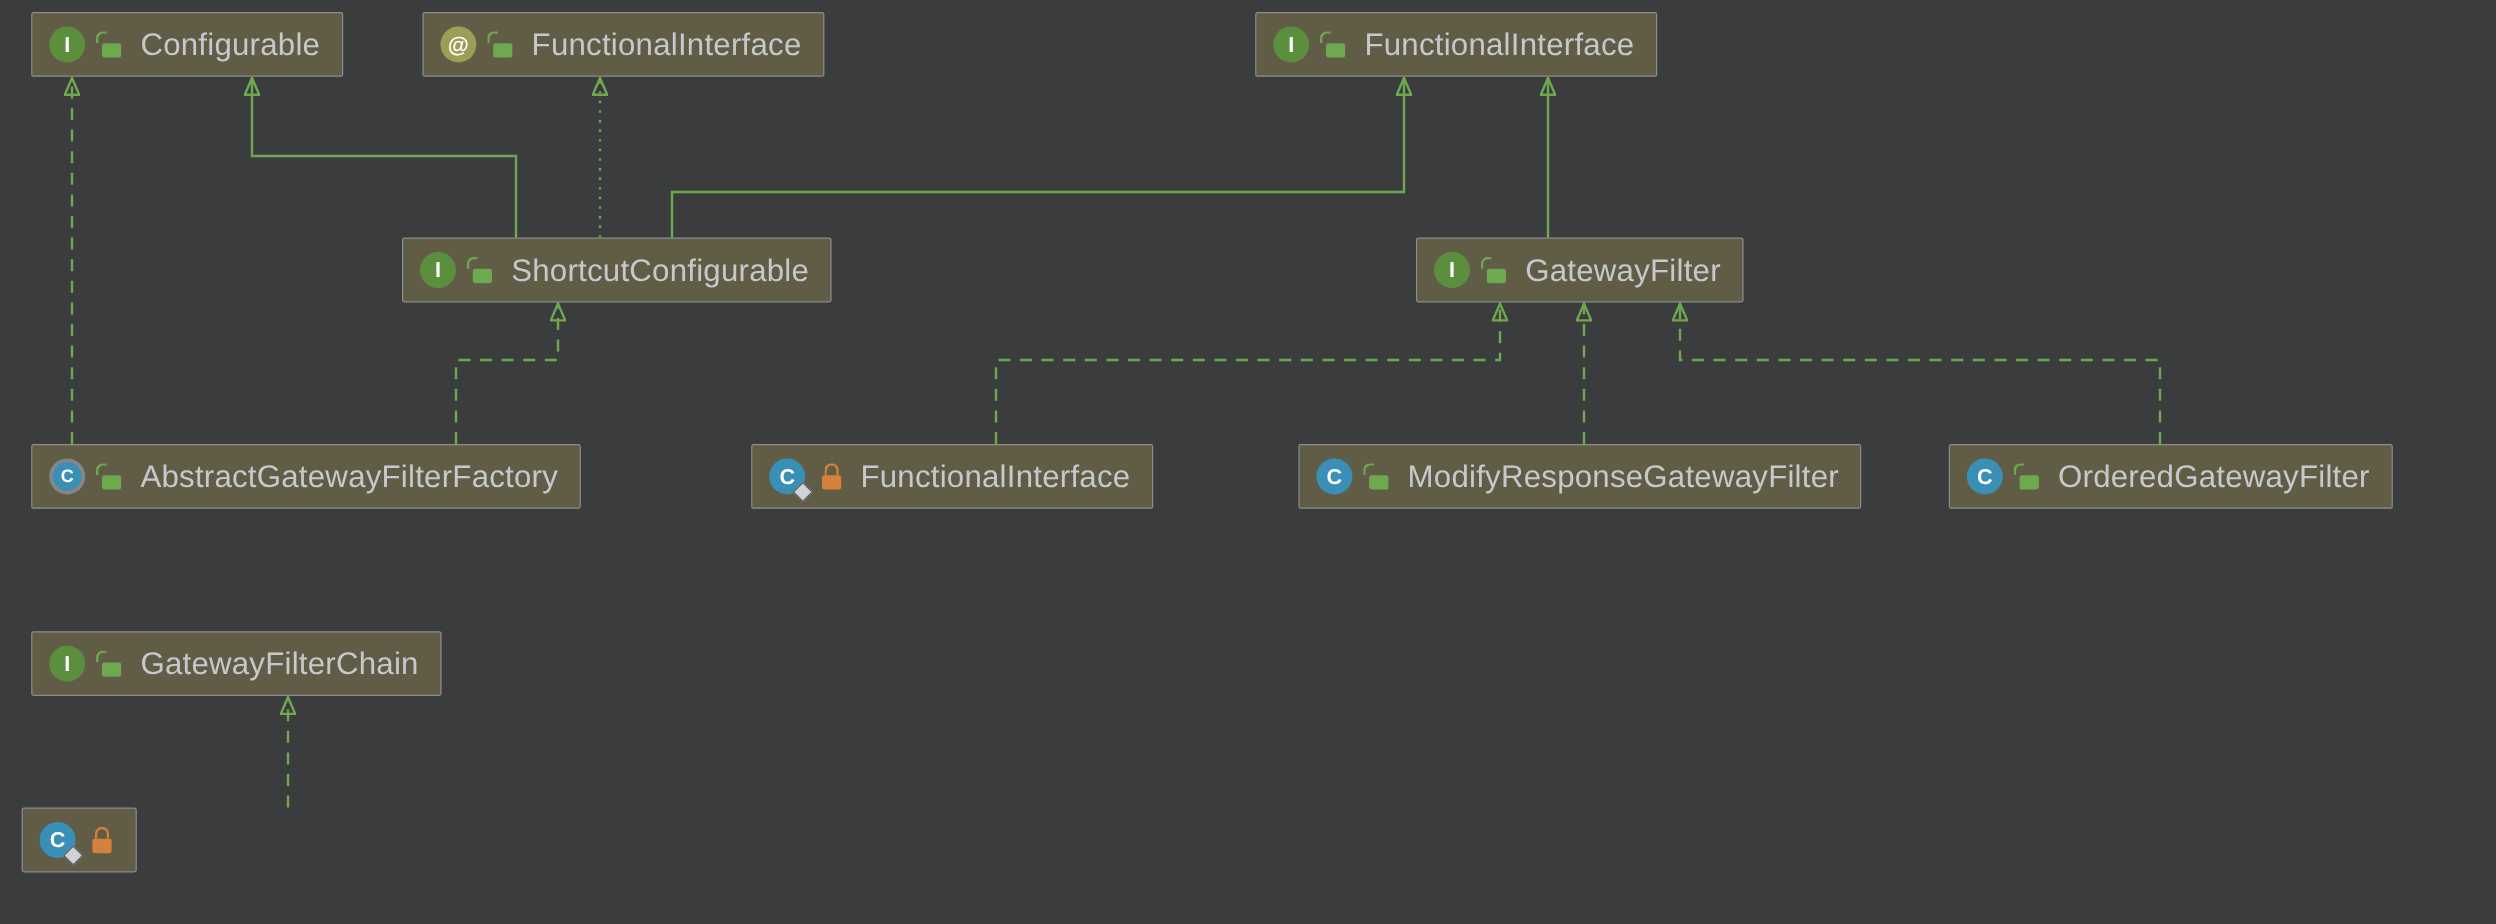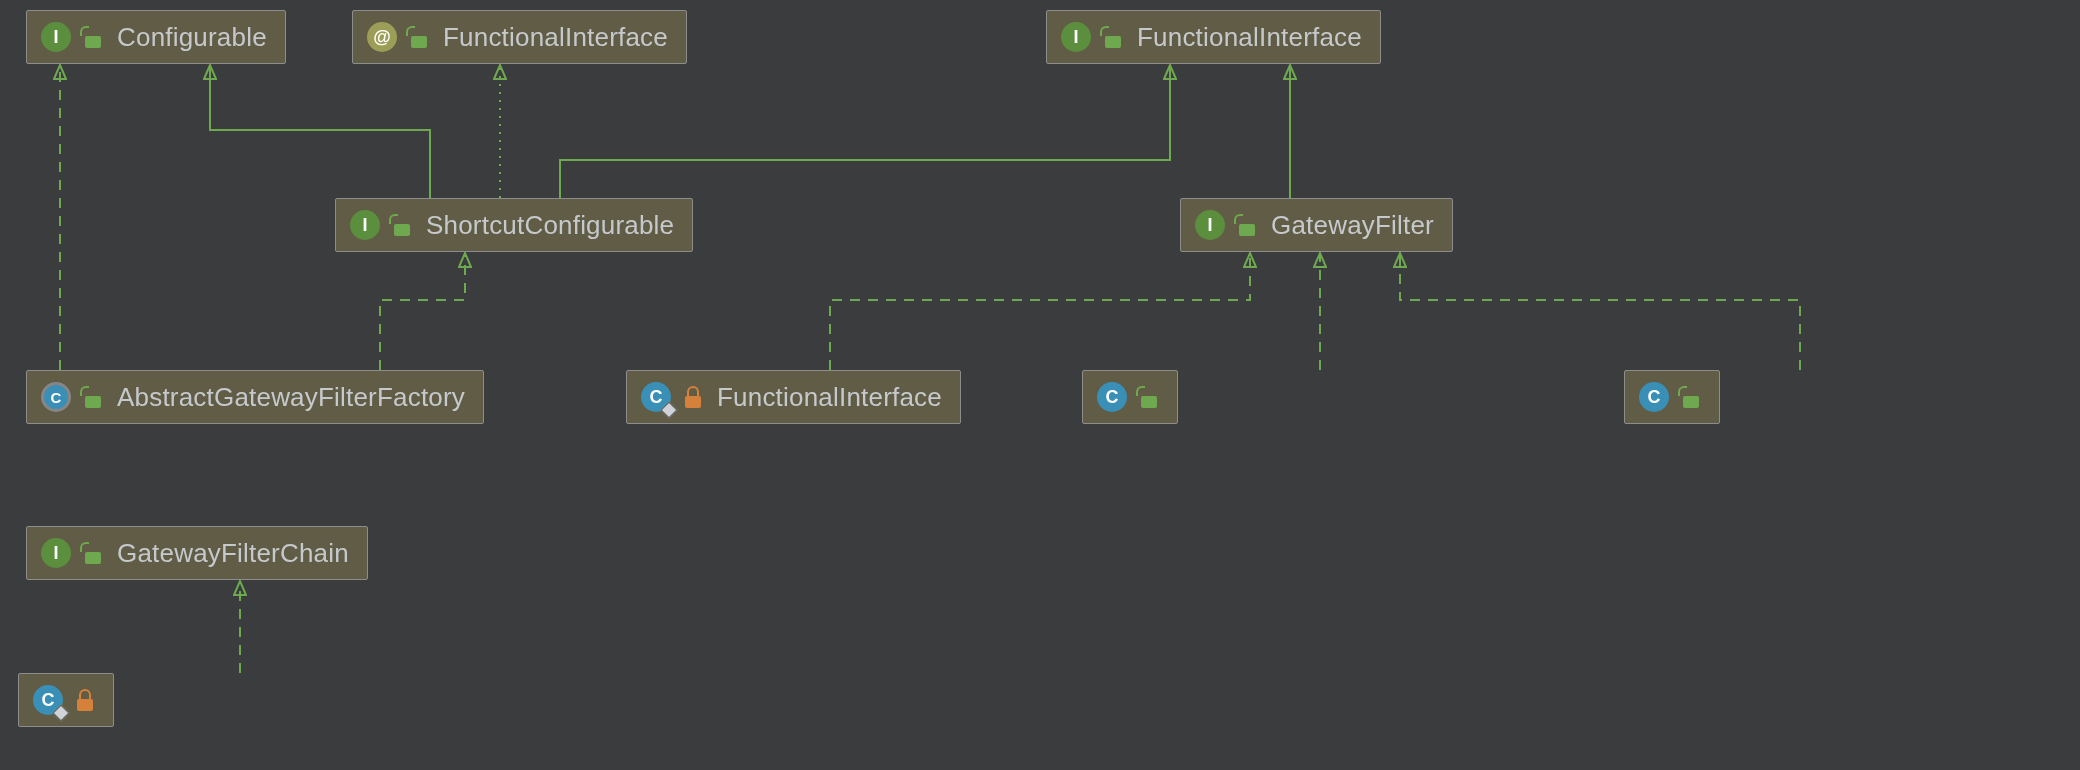--- a/index.html
+++ b/index.html
@@ -213,28 +213,30 @@
       </span>
     <span class="label">FunctionalInterface</span>
   </div>
 
   <div class="node" style="left:1082px; top:370px; height:54px;">
     <span class="kind kind-C">C</span>
     <span class="lock open lock-green">
         <span class="shackle"></span>
         <span class="body"></span>
       </span>
+    <span class="label">ModifyResponseGatewayFilter</span>
   </div>
 
   <div class="node" style="left:1624px; top:370px; height:54px;">
     <span class="kind kind-C">C</span>
     <span class="lock open lock-green">
         <span class="shackle"></span>
         <span class="body"></span>
       </span>
+    <span class="label">OrderedGatewayFilter</span>
   </div>
 
   <div class="node" style="left:26px; top:526px; height:54px;">
     <span class="kind kind-I">I</span>
     <span class="lock open lock-green">
         <span class="shackle"></span>
         <span class="body"></span>
       </span>
     <span class="label">GatewayFilterChain</span>
   </div>

